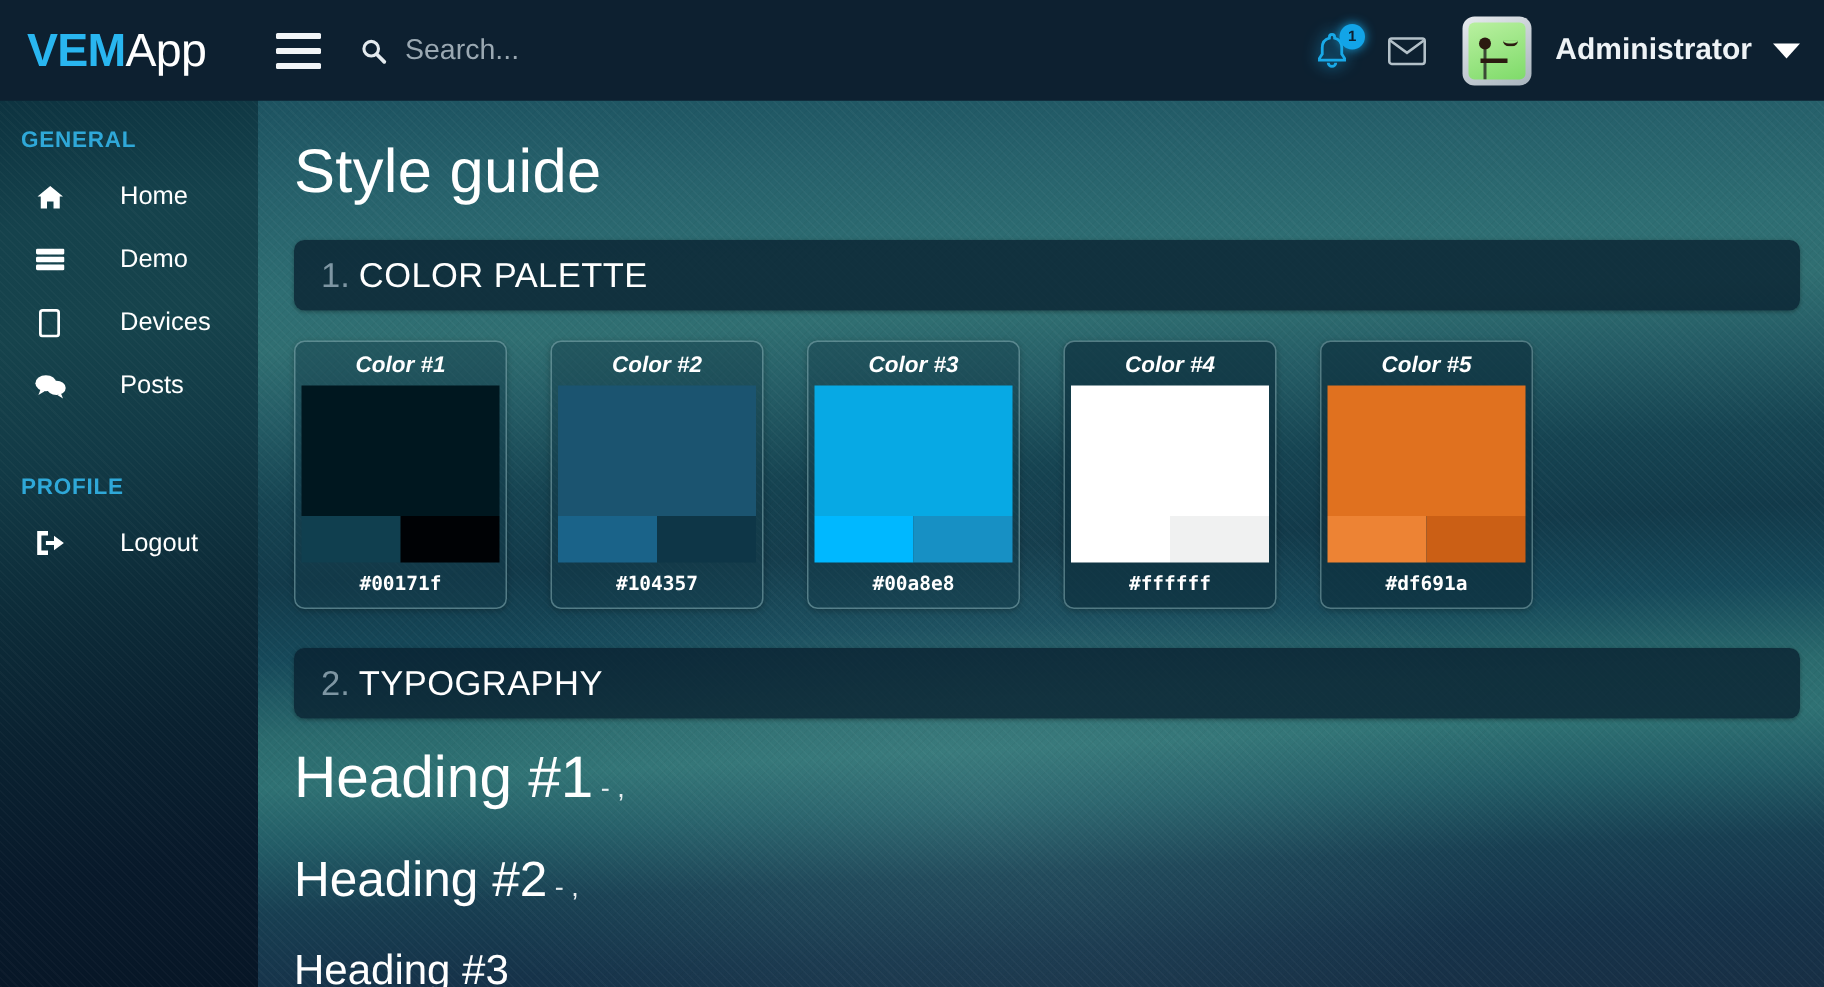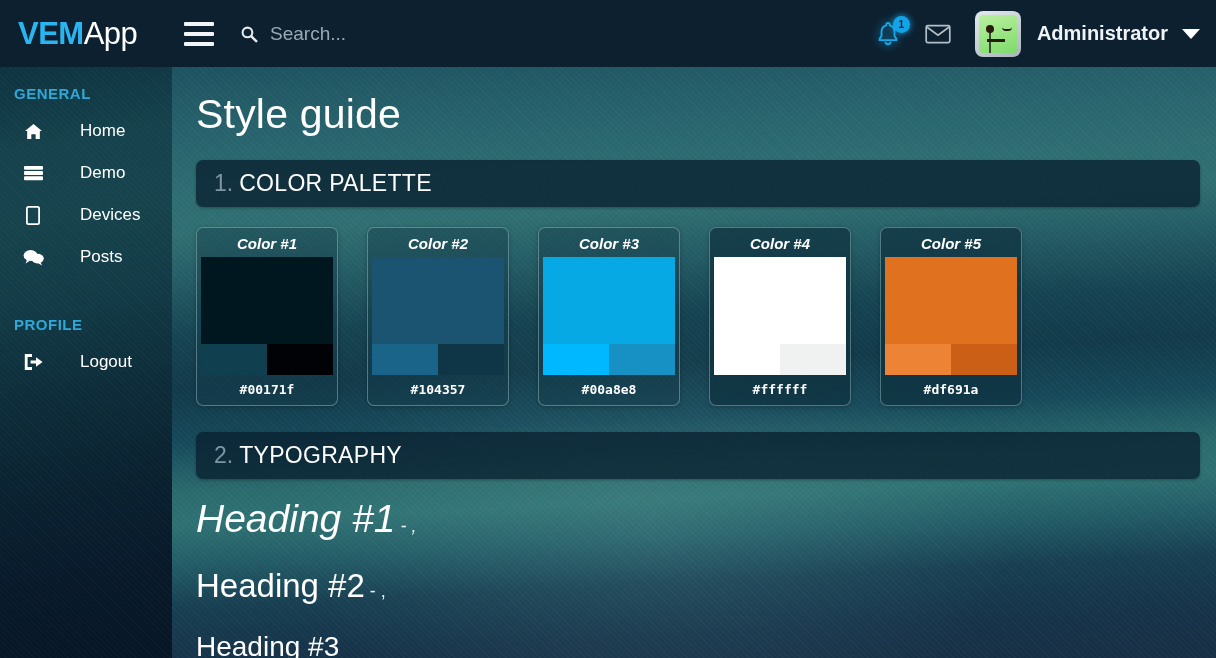--- a/index.html
+++ b/index.html
@@ -274,21 +274,21 @@
     color: #ffffff;
     font-family: "DejaVu Sans Mono", monospace;
     font-size: 13px;
     font-weight: bold;
     padding: 7px 0 3px;
   }
 
   
   #typography { padding: 18px 0 0 24px; }
   .heading-row { color: #ffffff; font-weight: 300; white-space: nowrap; }
-  .h1row { font-size: 39px; margin-bottom: 26px; font-style: italic; }
+  .h1row { font-size: 39px; margin-bottom: 26px; }
   .h2row { font-size: 33px; margin-bottom: 26px; }
   .h3row { font-size: 28px; }
   .heading-row .meta { font-size: 18px; color: #e8eef1; }
 </style>
 </head>
 <body>
 
 <div id="topbar">
 
   <div id="brand">

